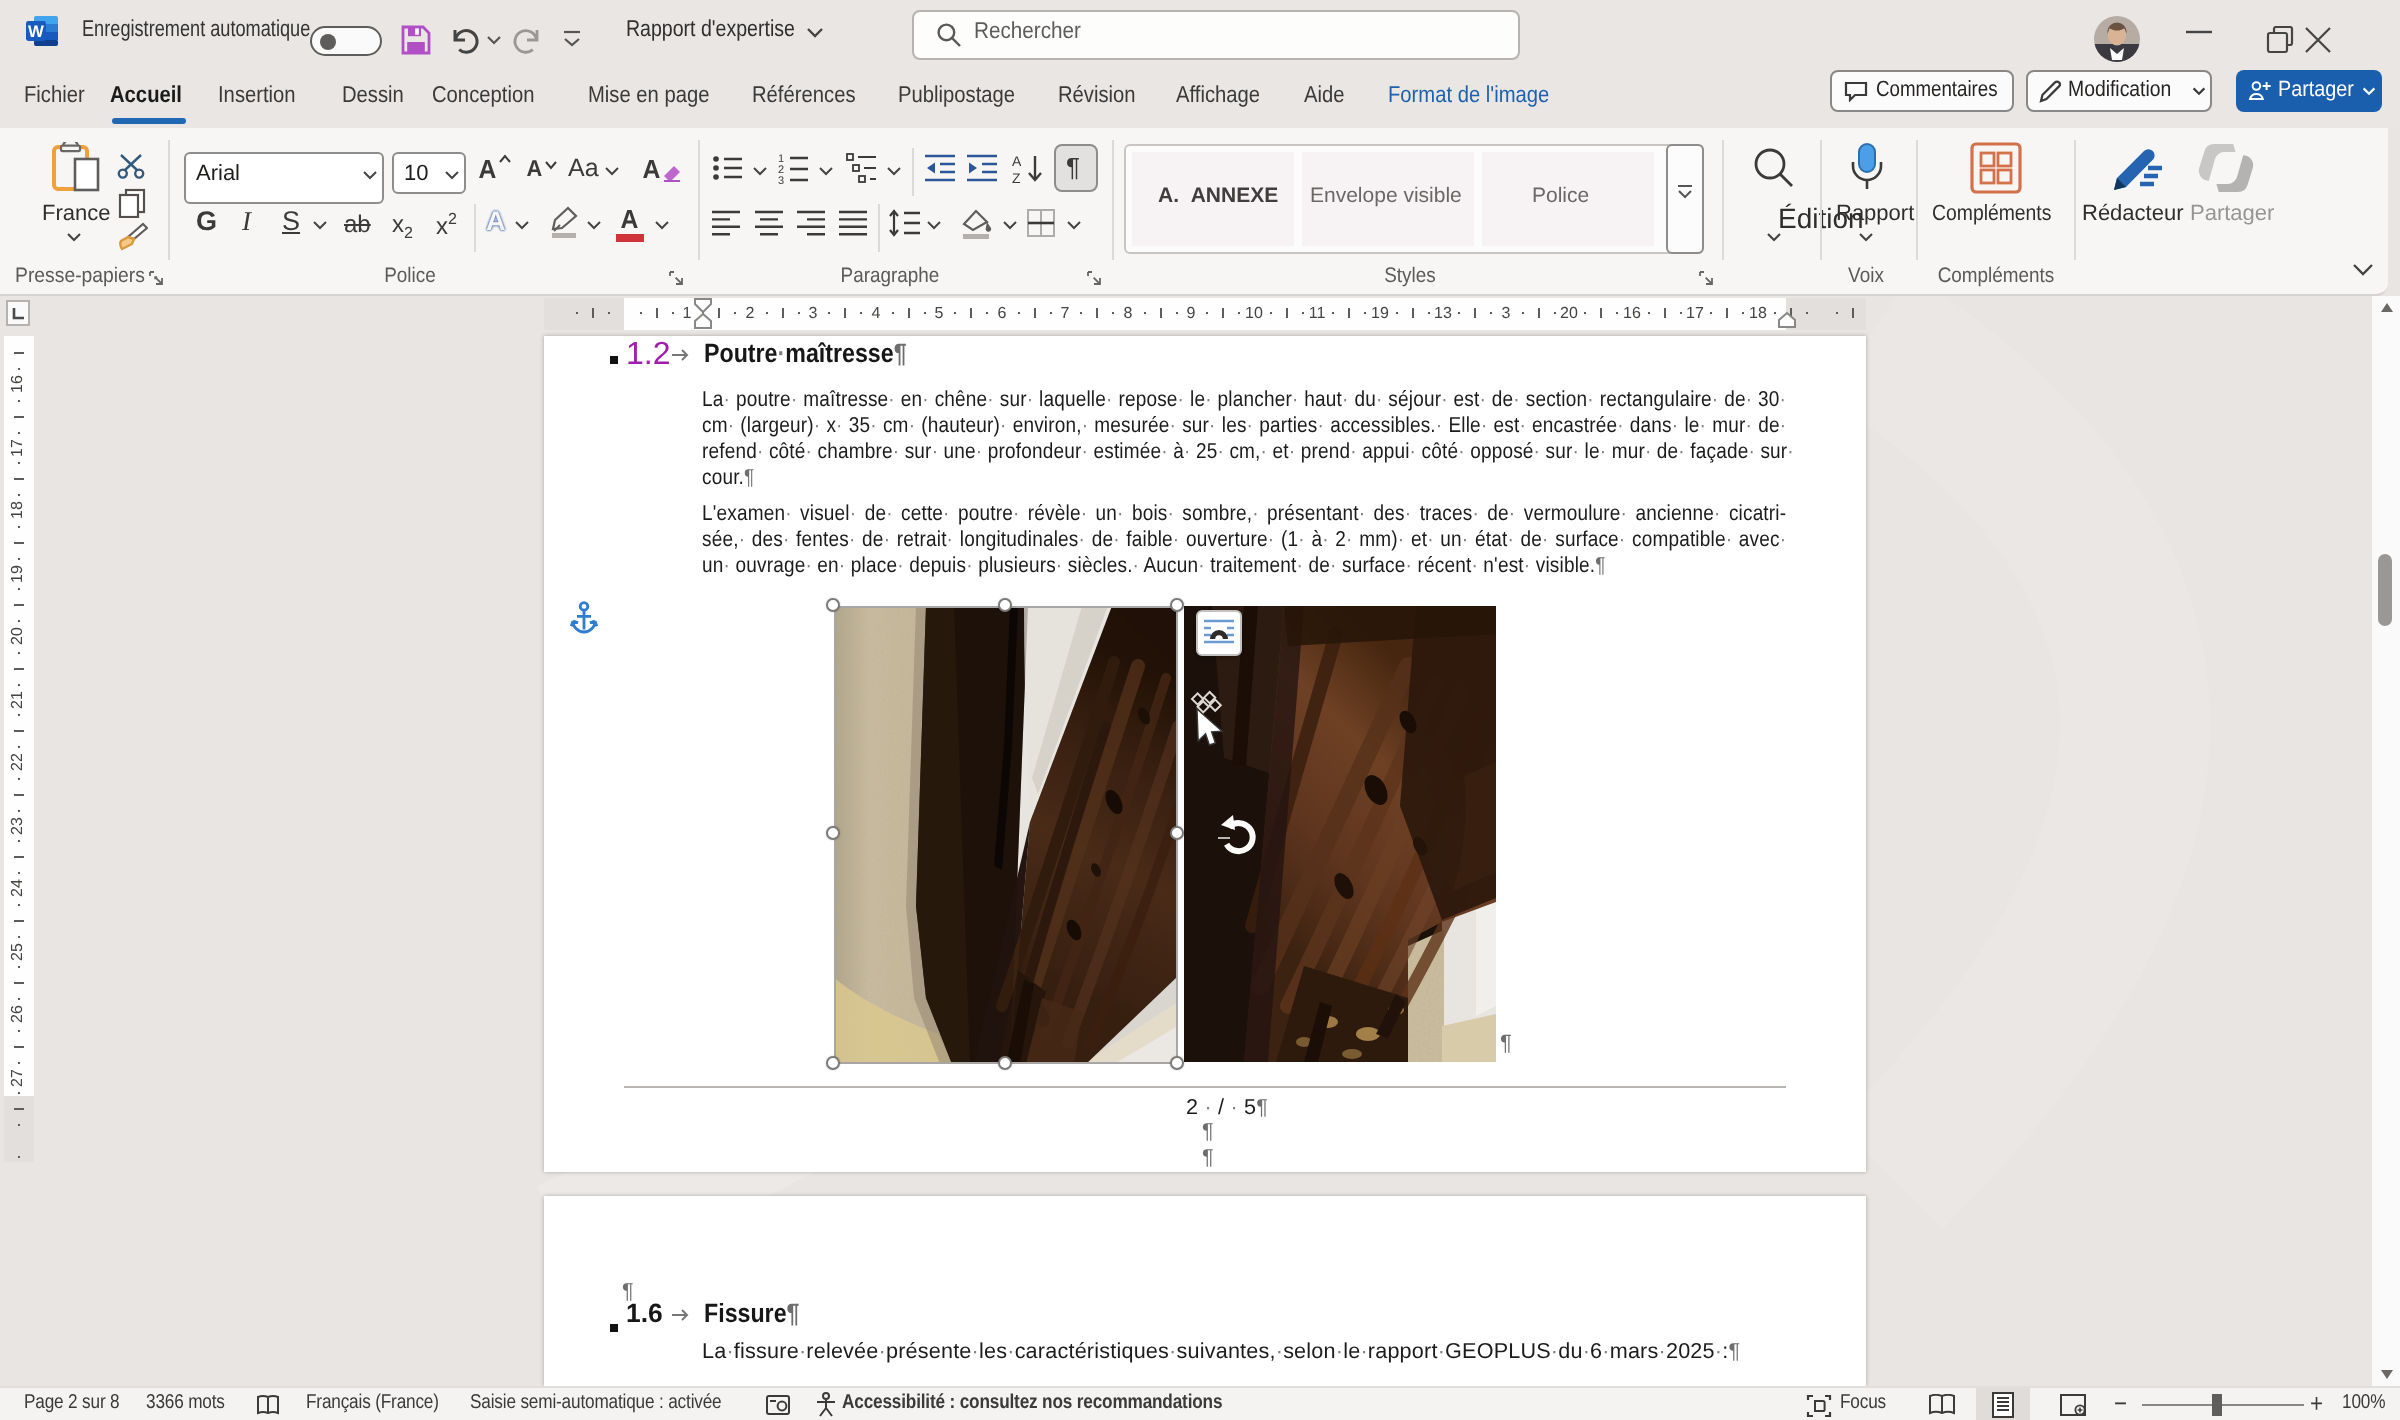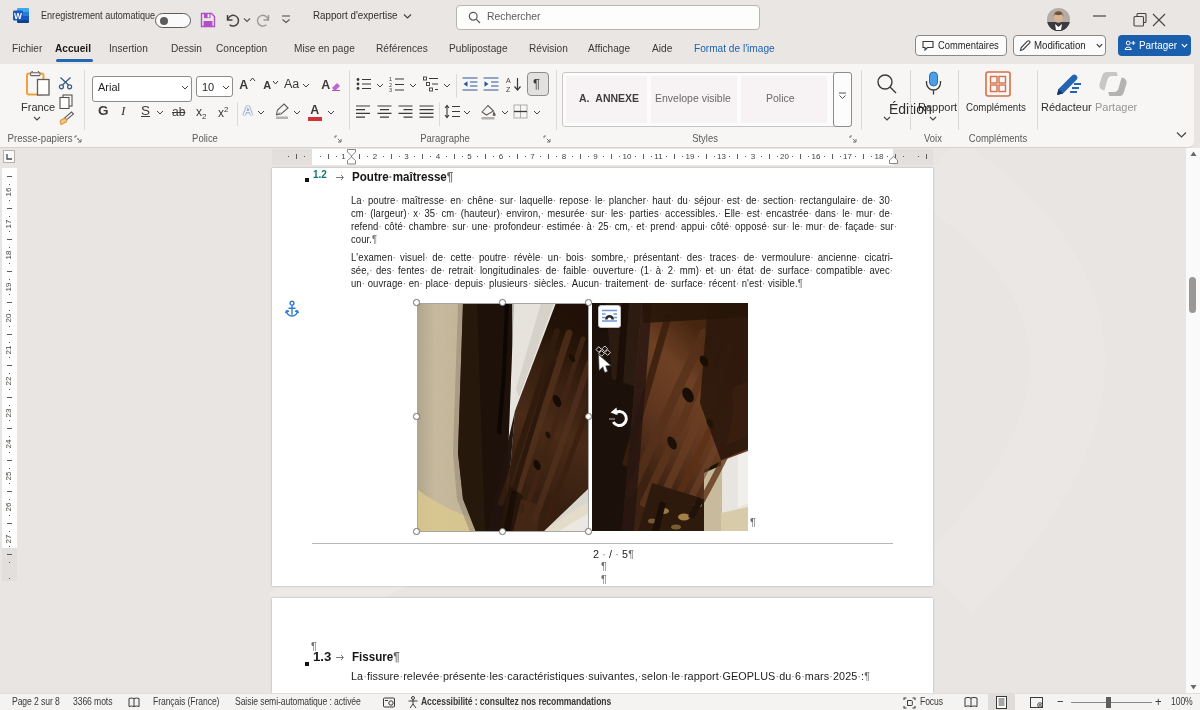--- a/index.html
+++ b/index.html
@@ -575,21 +575,21 @@
         <div class="vtickl" style="top:374.75px"></div>
         <div class="vtick" style="top:382.625px"></div>
         <div class="vnum" style="top:390.5px">27</div>
         <div class="vtick" style="top:398.375px"></div>
         <div class="vtickl" style="top:406.25px"></div>
         <div class="vtick" style="top:414.125px"></div>
         <div class="vtick" style="top:429.875px"></div>
       </div>
 
   <div class="abs doctext" style="left:305px;top:30px;width:4px;height:4px;background:#111"></div>
-  <div class="abs txt" style="left:313px;top:21px;font-size:10px;font-weight:bold;color:#0f766e">1.2</div>
+  <div class="abs txt" style="left:313px;top:21px;font-size:16px;font-weight:normal;color:#a21caf">1.2</div>
   <svg class="abs" style="left:336px;top:26px" width="9" height="7" viewBox="0 0 9 7">
         <path d="M0 3.5 h7 M5 1 l2.5 2.5 L5 6" fill="none" stroke="#777" stroke-width="1"></path>
       </svg>
   <div class="abs txt sq" style="left:352px;top:21px;font-size:13.2px;font-weight:bold;color:#171717">Poutre<span class="dot">·</span>maîtresse<span class="pil">¶</span></div>
 
   <div class="abs doctext jline" style="left:351px;top:46px">La<span class="dot">·</span> poutre<span class="dot">·</span> maîtresse<span class="dot">·</span> en<span class="dot">·</span> chêne<span class="dot">·</span> sur<span class="dot">·</span> laquelle<span class="dot">·</span> repose<span class="dot">·</span> le<span class="dot">·</span> plancher<span class="dot">·</span> haut<span class="dot">·</span> du<span class="dot">·</span> séjour<span class="dot">·</span> est<span class="dot">·</span> de<span class="dot">·</span> section<span class="dot">·</span> rectangulaire<span class="dot">·</span> de<span class="dot">·</span> 30<span class="dot">·</span></div>
   <div class="abs doctext jline" style="left:351px;top:59px">cm<span class="dot">·</span> (largeur)<span class="dot">·</span> x<span class="dot">·</span> 35<span class="dot">·</span> cm<span class="dot">·</span> (hauteur)<span class="dot">·</span> environ,<span class="dot">·</span> mesurée<span class="dot">·</span> sur<span class="dot">·</span> les<span class="dot">·</span> parties<span class="dot">·</span> accessibles.<span class="dot">·</span> Elle<span class="dot">·</span> est<span class="dot">·</span> encastrée<span class="dot">·</span> dans<span class="dot">·</span> le<span class="dot">·</span> mur<span class="dot">·</span> de<span class="dot">·</span></div>
   <div class="abs doctext jline" style="left:351px;top:72px">refend<span class="dot">·</span> côté<span class="dot">·</span> chambre<span class="dot">·</span> sur<span class="dot">·</span> une<span class="dot">·</span> profondeur<span class="dot">·</span> estimée<span class="dot">·</span> à<span class="dot">·</span> 25<span class="dot">·</span> cm,<span class="dot">·</span> et<span class="dot">·</span> prend<span class="dot">·</span> appui<span class="dot">·</span> côté<span class="dot">·</span> opposé<span class="dot">·</span> sur<span class="dot">·</span> le<span class="dot">·</span> mur<span class="dot">·</span> de<span class="dot">·</span> façade<span class="dot">·</span> sur<span class="dot">·</span></div>
   <div class="abs doctext sq" style="left:351px;top:85px">cour.<span class="pil">¶</span></div>
 
@@ -760,21 +760,21 @@
   </svg>
   <div class="abs txt pil" style="left:750px;top:368px;font-size:11px">¶</div>
 
   <div class="abs" style="left:312px;top:395px;width:581px;height:1px;background:#b9b6b3"></div>
   <div class="abs txt doctext" style="left:593px;top:400px">2<span class="dot"> · </span>/<span class="dot"> · </span>5<span class="pil">¶</span></div>
   <div class="abs txt pil" style="left:601px;top:412px;font-size:10.8px">¶</div>
   <div class="abs txt pil" style="left:601px;top:425px;font-size:10.8px">¶</div>
 
   <div class="abs txt pil" style="left:311px;top:492px;font-size:10.8px">¶</div>
   <div class="abs" style="left:305px;top:514px;width:4px;height:4px;background:#111"></div>
-  <div class="abs txt" style="left:313px;top:501px;font-size:13.2px;font-weight:bold;color:#171717">1.3</div>
+  <div class="abs txt" style="left:313px;top:501px;font-size:13.2px;font-weight:bold;color:#171717">1.6</div>
   <svg class="abs" style="left:336px;top:506px" width="9" height="7" viewBox="0 0 9 7">
         <path d="M0 3.5 h7 M5 1 l2.5 2.5 L5 6" fill="none" stroke="#777" stroke-width="1"></path>
       </svg>
   <div class="abs txt sq" style="left:352px;top:501px;font-size:13.2px;font-weight:bold;color:#171717">Fissure<span class="pil">¶</span></div>
   <div class="abs doctext txt" style="left:351px;top:522px">La<span class="dot">·</span>fissure<span class="dot">·</span>relevée<span class="dot">·</span>présente<span class="dot">·</span>les<span class="dot">·</span>caractéristiques<span class="dot">·</span>suivantes,<span class="dot">·</span>selon<span class="dot">·</span>le<span class="dot">·</span>rapport<span class="dot">·</span>GEOPLUS<span class="dot">·</span>du<span class="dot">·</span>6<span class="dot">·</span>mars<span class="dot">·</span>2025<span class="dot">·</span>:<span class="pil">¶</span></div>
 
   <div class="abs" style="left:1186px;top:0;width:14px;height:545px;background:#fbfafa"></div>
   <svg class="abs" style="left:1190px;top:3px" width="7" height="6" viewBox="0 0 7 6">
         <path d="M3.5 0.5 L6.5 5 h-6 z" fill="#6a6867"></path>
       </svg>

